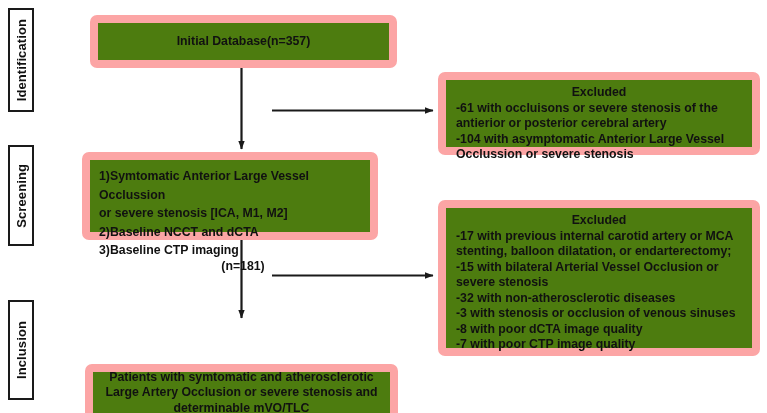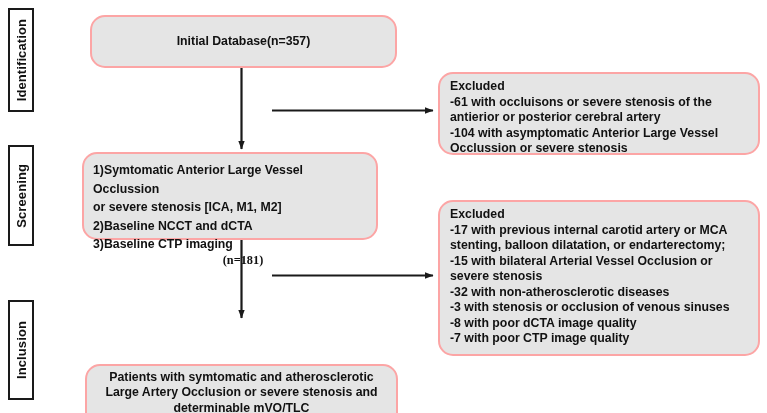--- a/index.html
+++ b/index.html
@@ -33,23 +33,23 @@
     font-weight: 700;
     color: #111111;
     letter-spacing: 0.1px;
     white-space: nowrap;
     line-height: 1;
   }
 
   
   .flow-box {
     position: absolute;
-    border: 2px solid #fca5a5;
-    border-radius: 15px;
-    background: #e5e5e5;
+    border: 8px solid #fca5a5;
+    border-radius: 7px;
+    background: #4d7c0f;
     box-sizing: border-box;
     color: #111111;
   }
   .flow-box .box-text {
     font-size: 12.3px;
     font-weight: 700;
     line-height: 15.5px;
     color: #111111;
     white-space: pre-line;
   }
@@ -66,34 +66,33 @@
     align-items: center;
     justify-content: center;
   }
   .box-screening {
     padding: 6px 9px 0 9px;
   }
   .box-screening .tail-n {
     display: block;
     text-align: center;
     padding-left: 26px;
-    font-family: Liberation Serif, serif;
   }
   .box-inclusion {
     display: flex;
     align-items: center;
     justify-content: center;
     padding: 2px 8px;
   }
   .box-excluded {
     padding: 5px 10px 0 10px;
   }
   .box-excluded .excl-title {
     display: block;
-    text-align: left;
+    text-align: center;
     font-weight: 700;
   }
   .box-excluded .excl-body {
     display: block;
     text-align: left;
     font-weight: 700;
     white-space: pre-line;
   }
 
   

